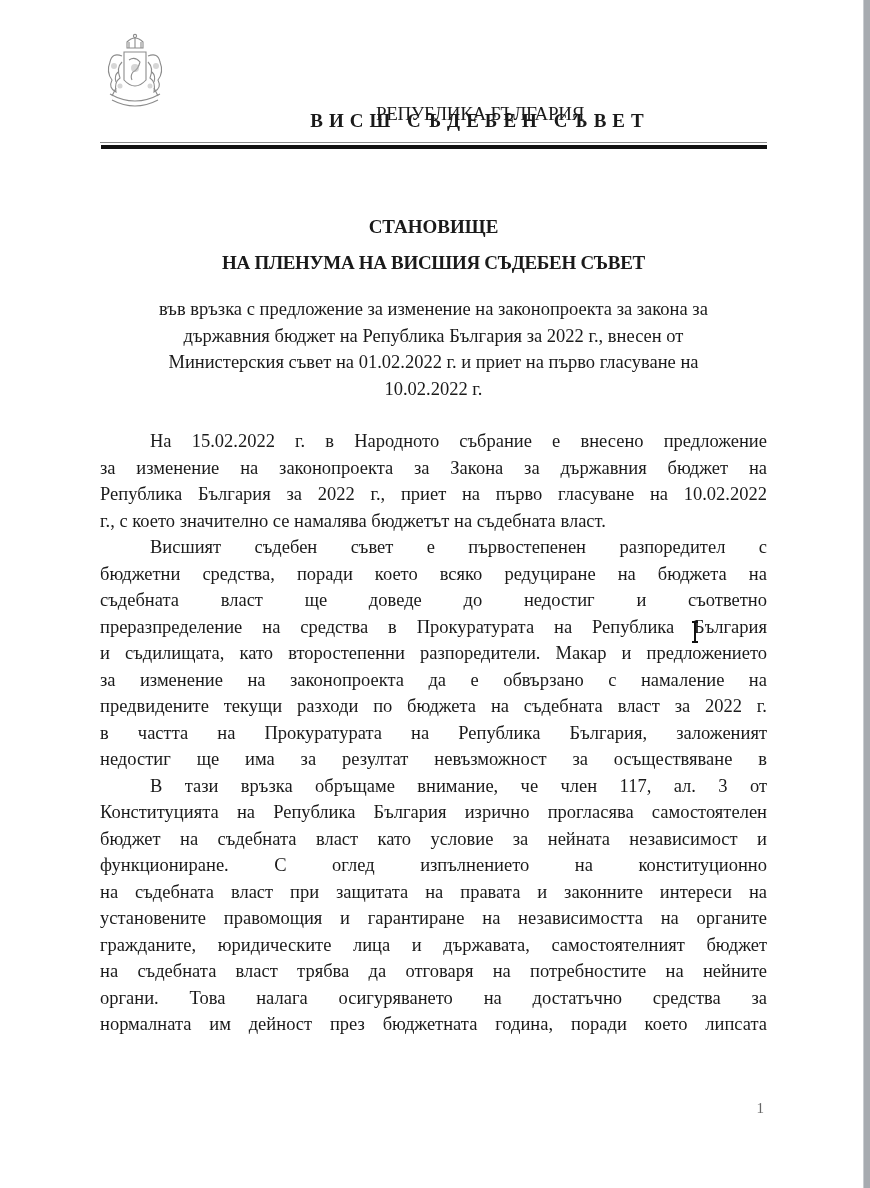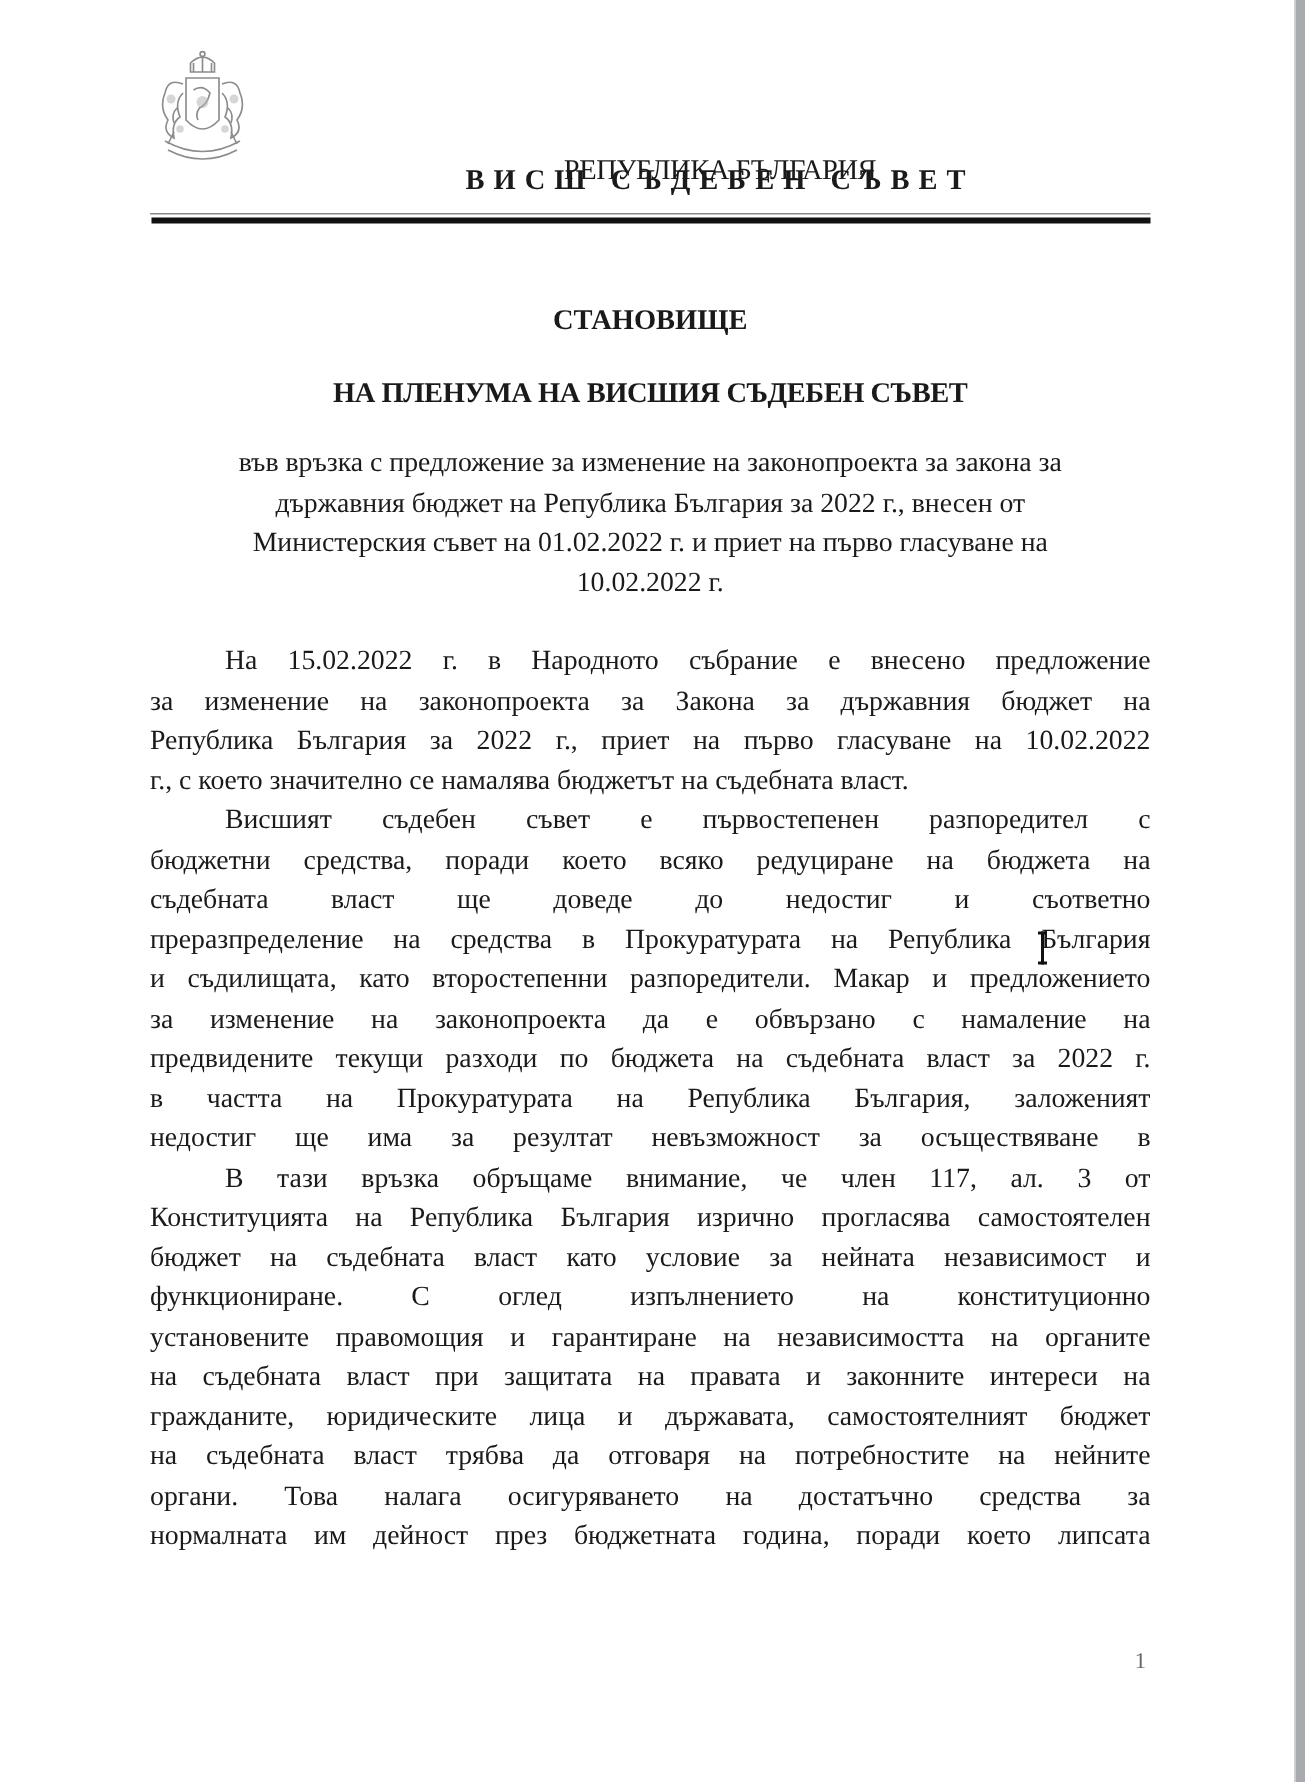--- a/index.html
+++ b/index.html
@@ -70,21 +70,21 @@
     left: 101px;
     width: 666px;
     top: 145px;
     height: 4px;
     background: #111111;
   }
   .doc-title {
     position: absolute;
     left: 100px;
     width: 667px;
-    top: 203px;
+    top: 216px;
     text-align: center;
     font-size: 19px;
     font-weight: bold;
   }
   .doc-subtitle {
     position: absolute;
     left: 100px;
     width: 667px;
     top: 252px;
     text-align: center;
@@ -209,22 +209,22 @@
       <span class="line">за изменение на законопроекта да е обвързано с намаление на</span>
       <span class="line">предвидените текущи разходи по бюджета на съдебната  власт  за  2022  г.</span>
       <span class="line">в частта на Прокуратурата на Република България, заложеният</span>
       <span class="line">недостиг ще има за резултат невъзможност за осъществяване в</span>
     </div>
     <div>
       <span class="line indent">В тази връзка обръщаме внимание, че член 117, ал. 3 от</span>
       <span class="line">Конституцията на Република България изрично прогласява самостоятелен</span>
       <span class="line">бюджет на  съдебната  власт като  условие  за нейната независимост  и</span>
       <span class="line">функциониране. С оглед изпълнението на конституционно</span>
+      <span class="line">на съдебната власт при защитата на правата и законните интереси на</span>
       <span class="line">установените правомощия и гарантиране на независимостта на органите</span>
-      <span class="line">на съдебната власт при защитата на правата и законните интереси на</span>
       <span class="line">гражданите, юридическите лица и държавата, самостоятелният бюджет</span>
       <span class="line">на  съдебната власт трябва да отговаря на потребностите на нейните</span>
       <span class="line">органи. Това налага осигуряването на достатъчно средства за</span>
       <span class="line">нормалната  им  дейност  през бюджетната година, поради което липсата</span>
     </div>
   </div>
 
   <div class="cursor"></div>
 
   <div class="page-number">1</div>

